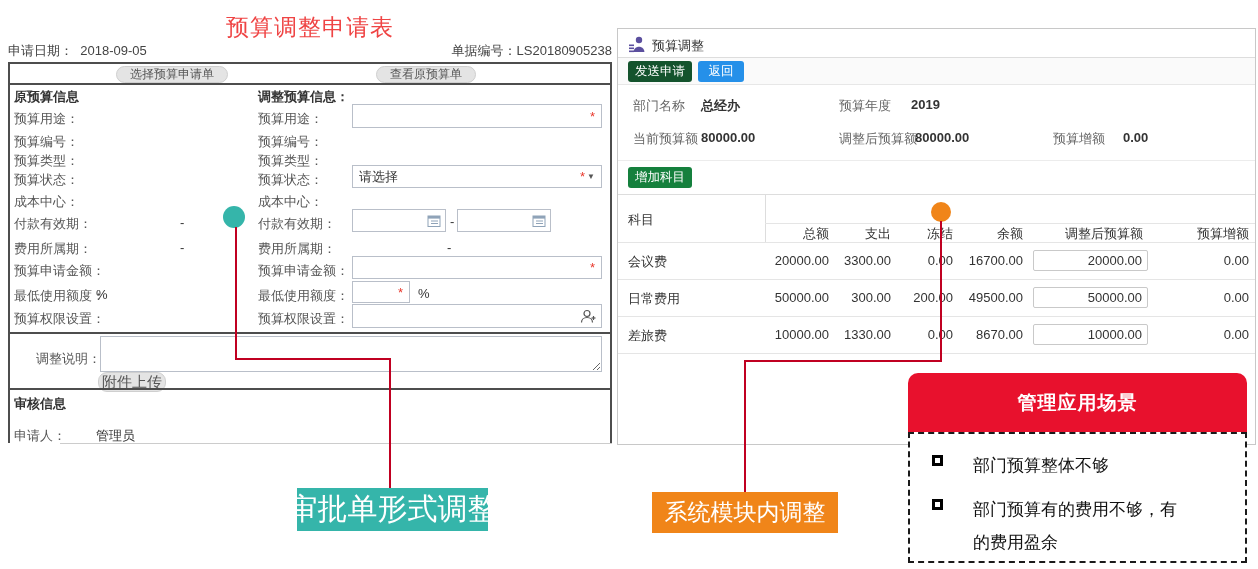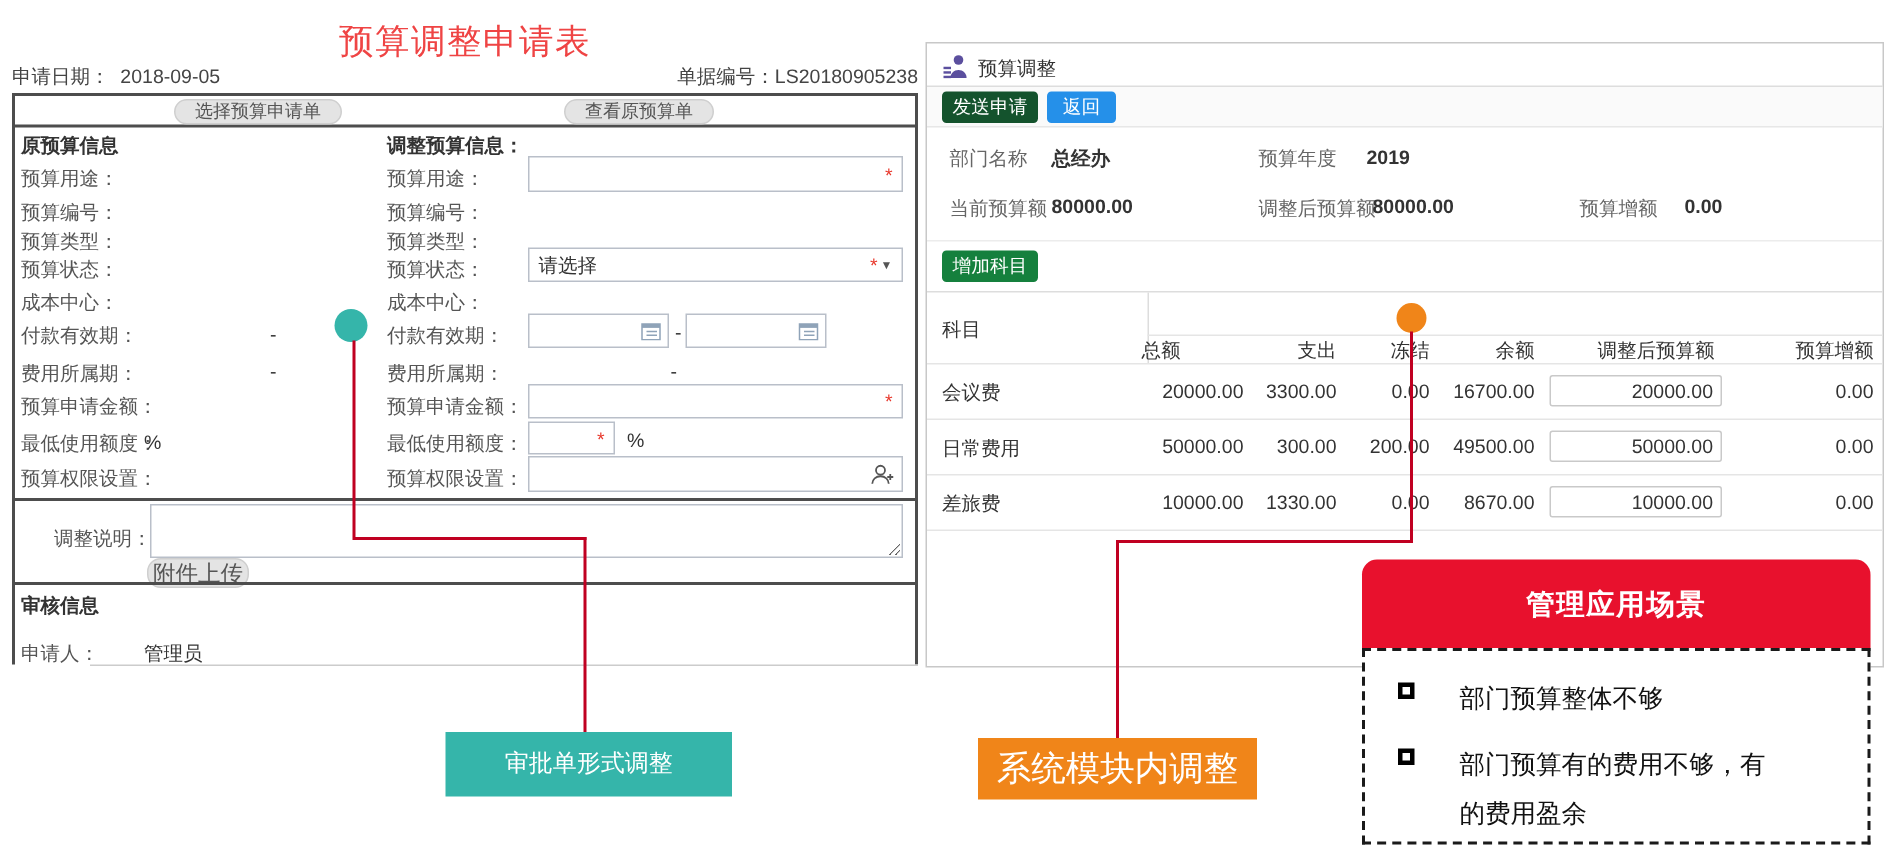--- a/index.html
+++ b/index.html
@@ -212,21 +212,21 @@
     <div class="abs val bold" style="left:505px; top:101px;">0.00</div>
 
     <div class="rp-divider"></div>
     <div class="btn-blue" style="left:10px; top:138px; width:64px; background:#15803d;">增加科目</div>
 
     <div class="rp-table">
       <div class="t-vline" style="left:147px; top:0; height:47px;"></div>
       <div class="th" style="left:10px; top:16px;">科目</div>
       <div class="t-line" style="left:147px; top:28px; width:490px;"></div>
 
-      <div class="th c-total" style="top:30px; text-align:center;">总额</div>
+      <div class="th c-total" style="top:30px; text-align:right;">总额</div>
       <div class="th c-spent" style="top:30px; text-align:right;">支出</div>
       <div class="th c-frozen" style="top:30px; text-align:right;">冻结</div>
       <div class="th c-remain" style="top:30px; text-align:right;">余额</div>
       <div class="th c-adjh" style="top:30px; text-align:right;">调整后预算额</div>
       <div class="th c-inc" style="top:30px; text-align:right;">预算增额</div>
 
       <div class="t-line" style="left:0; top:47px;  width:637px;"></div>
       <div class="t-line" style="left:0; top:84px;  width:637px;"></div>
       <div class="t-line" style="left:0; top:121px; width:637px;"></div>
       <div class="t-line" style="left:0; top:158px; width:637px;"></div>
@@ -260,21 +260,21 @@
         <input class="adj-input" style="top: 8px;" value="10000.00">
         <div class="num c-inc" style="top:11px;">0.00</div>
       </div>
     </div>
   </div>
 
   <div class="dot" style="left:223px; top:206px; width:22px; height:22px; background:#35b5aa;"></div>
   <div class="conn" style="left:235px; top:227px; width:2px; height:131px;"></div>
   <div class="conn" style="left:235px; top:358px; width:156px; height:2px;"></div>
   <div class="conn" style="left:389px; top:358px; width:2px; height:130px;"></div>
-  <div class="callout" style="left:297px; top:488px; width:191px; height:43px; background:#35b5aa; font-size:16px;">审批单形式调整</div>
+  <div class="callout" style="left:297px; top:488px; width:191px; height:43px; background:#35b5aa; font-size:30px;">审批单形式调整</div>
 
   <div class="dot" style="left:931px; top:202px; width:20px; height:20px; background:#f08519;"></div>
   <div class="conn" style="left:940px; top:221px; width:2px; height:139px;"></div>
   <div class="conn" style="left:744px; top:360px; width:198px; height:2px;"></div>
   <div class="conn" style="left:744px; top:360px; width:2px; height:132px;"></div>
   <div class="callout" style="left:652px; top:492px; width:186px; height:41px; background:#f08519; font-size:23px;">系统模块内调整</div>
 
   <div class="scenario-head">管理应用场景</div>
   <div class="scenario-body">
     <div class="scn-item">

